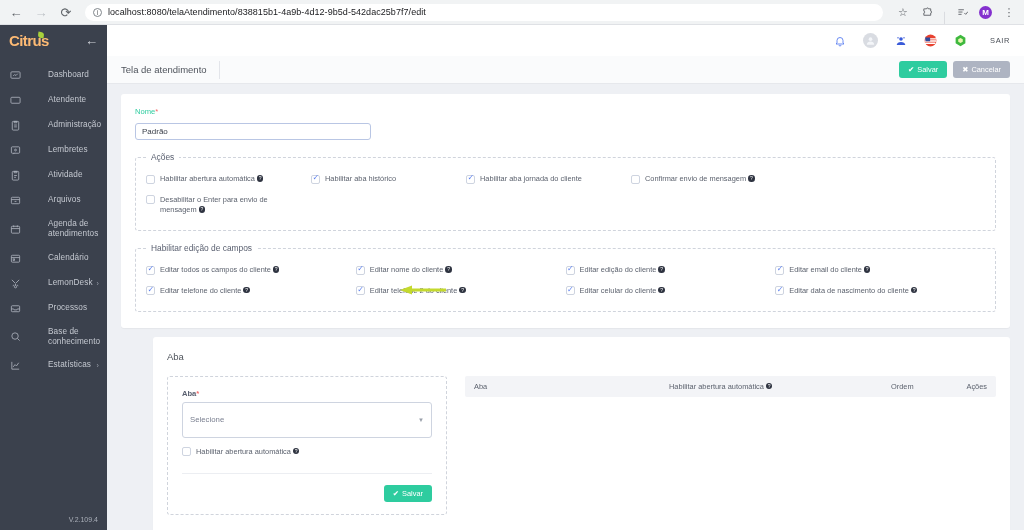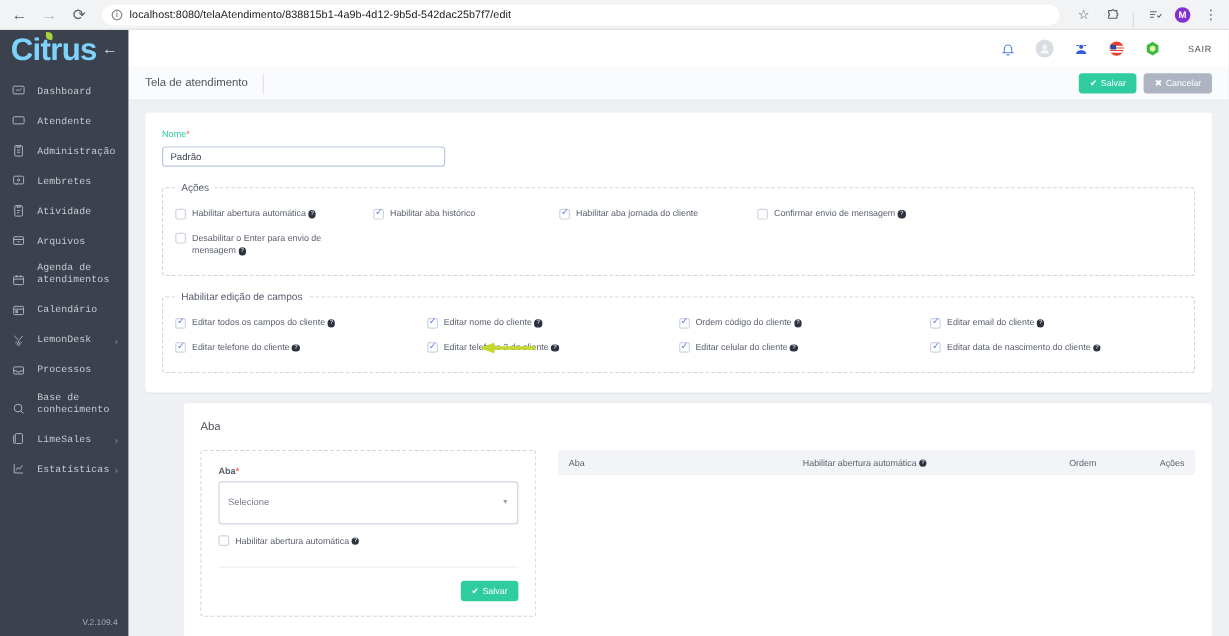--- a/index.html
+++ b/index.html
@@ -38,28 +38,28 @@
         font-size:8px;display:flex;align-items:center;justify-content:center;font-weight:bold;}
 
   
   .app{ display:flex; height:505px; }
 
   
   .sidebar{ width:107px; background:#3b414d; color:#c9ccd3; flex:none;
             display:flex; flex-direction:column; position:relative;}
   .logo-row{ height:31px; display:flex; align-items:center; padding:0 9px;
              justify-content:space-between;}
-  .logo{ font-size:26px; font-weight:bold; color:#7dd3fc; letter-spacing:-.6px;
+  .logo{ font-size:15px; font-weight:bold; color:#fdba74; letter-spacing:-.6px;
          position:relative; line-height:1;}
   .leaf{ position:absolute; width:6px; height:6px; background:#a8d13b; left:29px; top:-1px;
          border-radius:0 60% 0 60%; transform:rotate(10deg); }
   .back-arrow{ color:#d5d8de; font-size:13px; line-height:1; }
   .nav{ margin-top:7px; }
-  .nav-item{ display:flex; align-items:flex-end; gap:9px; padding:6px 8px 6px 9px;
-             font-size:8.2px; color:#c5c9d1; position:relative; letter-spacing:.1px;font-family:Liberation Mono, monospace;}
+  .nav-item{ display:flex; align-items:center; gap:26px; padding:6px 8px 6px 9px;
+             font-size:8.2px; color:#c5c9d1; position:relative; letter-spacing:.1px;}
   .nav-item .ico{ width:13px;height:13px;flex:none;display:flex;align-items:center;
              justify-content:center; color:#aeb3bd;}
   .nav-item .lbl{ line-height:1.25; }
   .nav-item .caret{ position:absolute; right:8px; font-size:7px; color:#9aa0ab;}
   .version{ position:absolute; bottom:7px; right:9px; font-size:7px; color:#a9aeb8; }
 
   
   .main{ flex:1; display:flex; flex-direction:column; background:#eef0f4; overflow:hidden;}
   .topbar{ height:31px; background:#fff; display:flex; align-items:center;
            justify-content:flex-end; padding:0 14px; gap:17px; }
@@ -279,30 +279,20 @@
       <div class="nav-item">
         <span class="ico">
           <svg width="11" height="11" viewBox="0 0 24 24" fill="none" stroke="currentColor" stroke-width="1.8">
               <circle cx="11" cy="11" r="7"></circle>
               <path d="M16.5 16.5L21 21"></path>
             </svg>
         </span>
         <span class="lbl">Base de conhecimento</span>
       </div>
 
-      <div class="nav-item">
-        <span class="ico">
-          <svg width="11" height="11" viewBox="0 0 24 24" fill="none" stroke="currentColor" stroke-width="1.8">
-              <rect x="6" y="3" width="13" height="18" rx="2"></rect>
-              <path d="M3 6v13a2 2 0 002 2"></path>
-            </svg>
-        </span>
-        <span class="lbl">LimeSales</span>
-        <span class="caret">›</span>
-      </div>
 
       <div class="nav-item">
         <span class="ico">
           <svg width="11" height="11" viewBox="0 0 24 24" fill="none" stroke="currentColor" stroke-width="1.8">
               <path d="M4 4v16h16"></path>
               <path d="M7 15l4-5 3 3 5-7"></path>
             </svg>
         </span>
         <span class="lbl">Estatísticas</span>
         <span class="caret">›</span>
@@ -414,21 +404,21 @@
             <div class="cbcell">
               <span class="cbox on"></span>
               <span class="cblabel"><span>Editar todos os campos do cliente</span><span class="help">?</span></span>
             </div>
             <div class="cbcell">
               <span class="cbox on"></span>
               <span class="cblabel"><span>Editar nome do cliente</span><span class="help">?</span></span>
             </div>
             <div class="cbcell">
               <span class="cbox on"></span>
-              <span class="cblabel"><span>Ordem código do cliente</span><span class="help">?</span></span>
+              <span class="cblabel"><span>Editar edição do cliente</span><span class="help">?</span></span>
             </div>
             <div class="cbcell">
               <span class="cbox on"></span>
               <span class="cblabel"><span>Editar email do cliente</span><span class="help">?</span></span>
             </div>
             <div class="cbcell">
               <span class="cbox on"></span>
               <span class="cblabel"><span>Editar telefone do cliente</span><span class="help">?</span></span>
             </div>
             <div class="cbcell">

